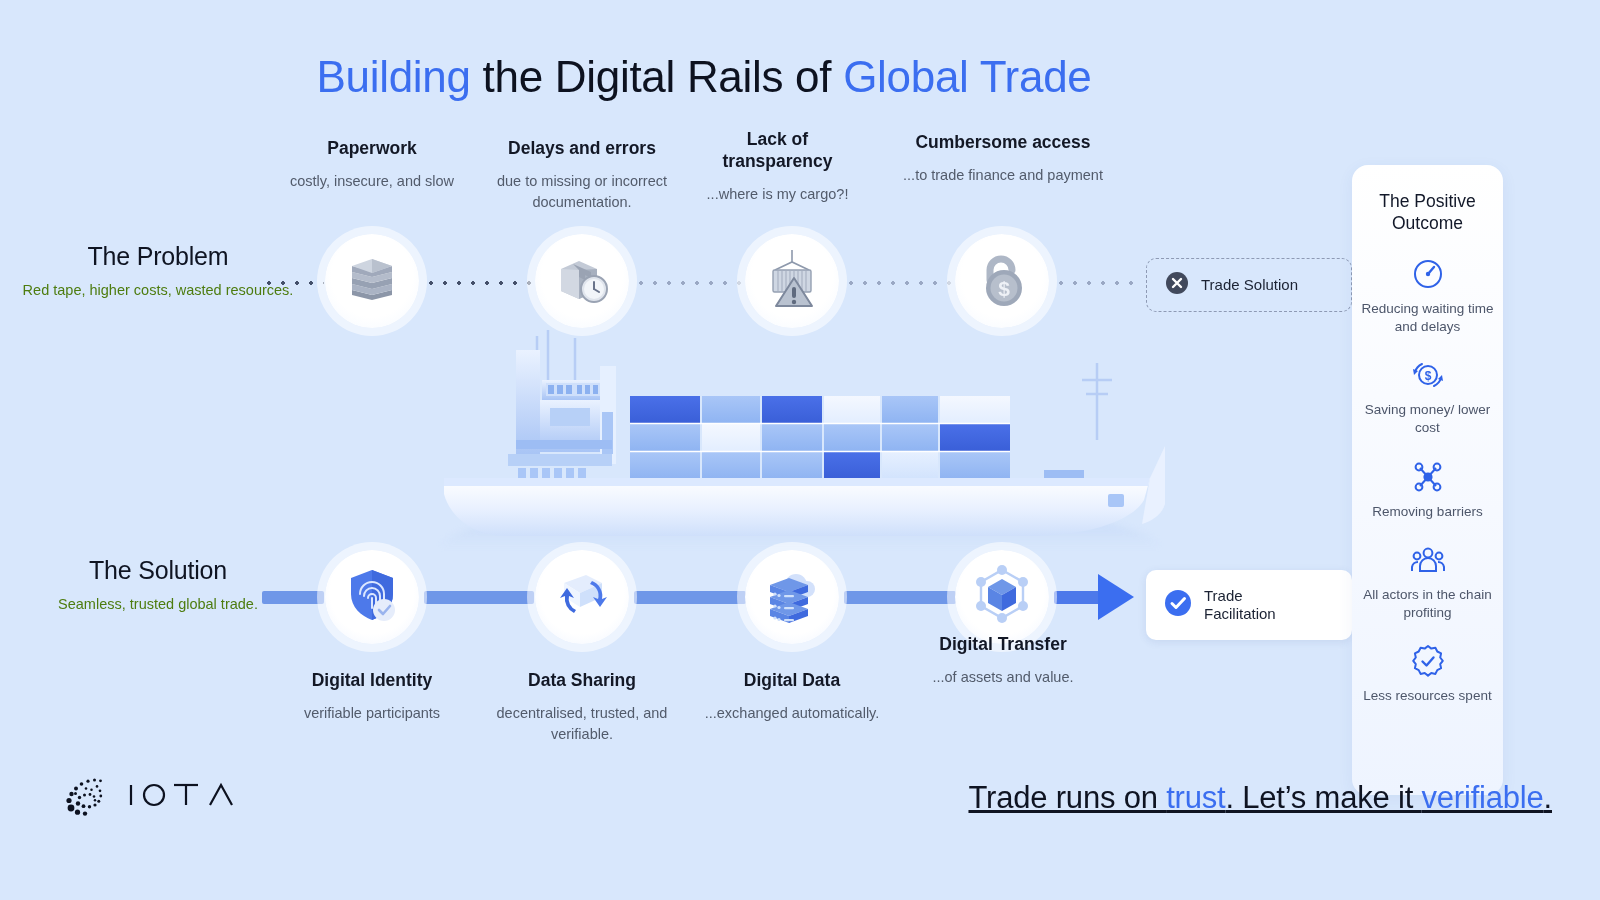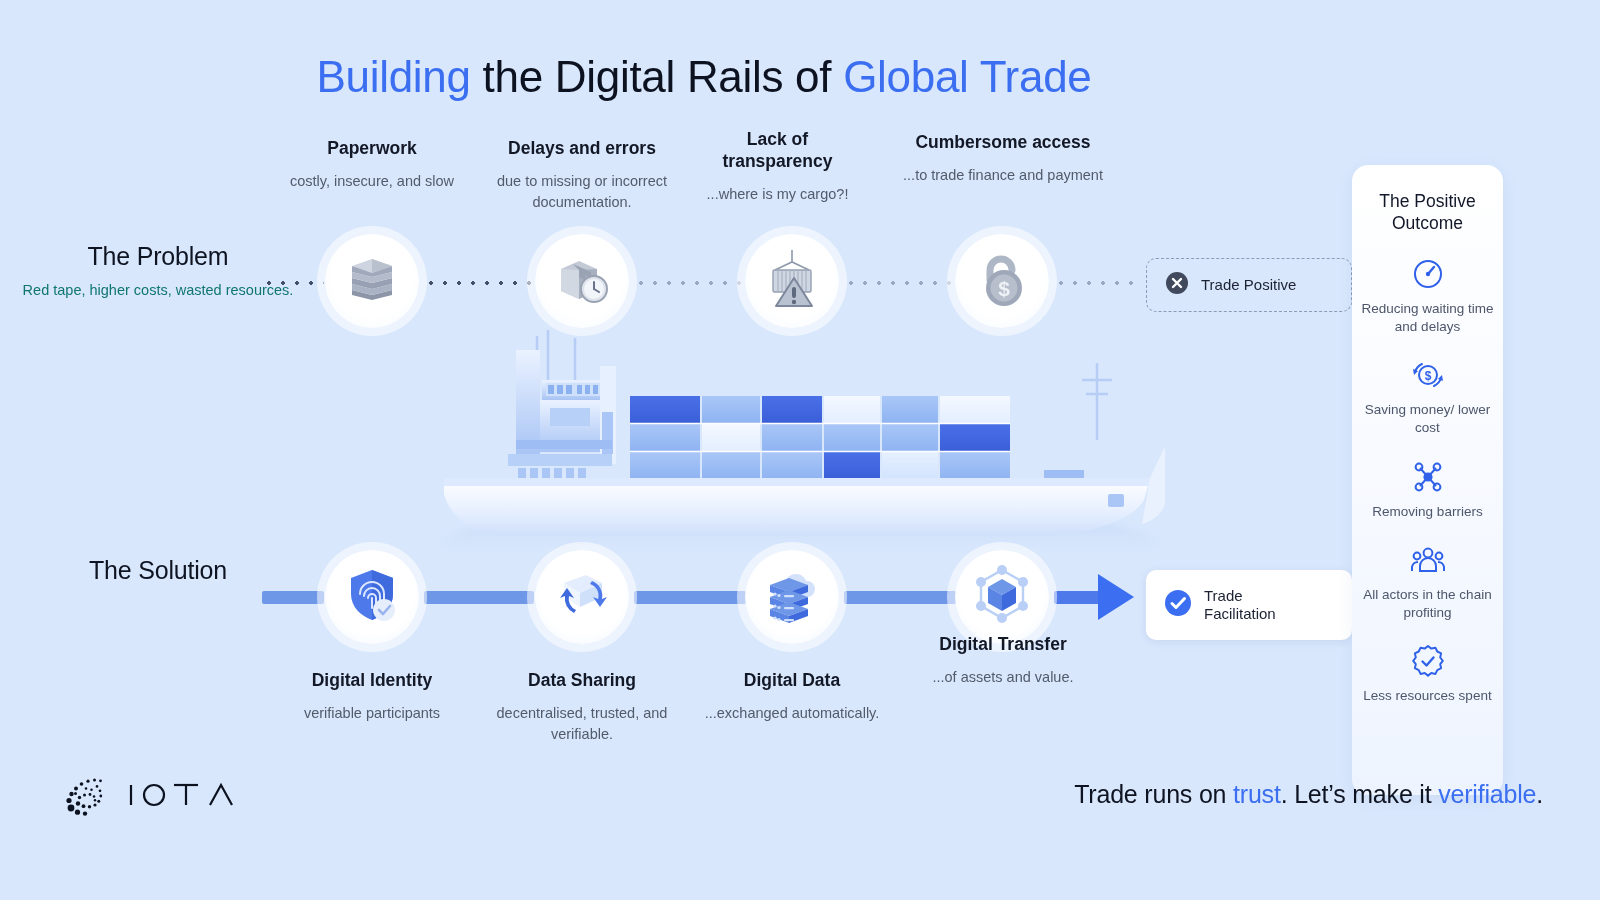--- a/index.html
+++ b/index.html
@@ -23,21 +23,21 @@
   .title .accent{color:#3b6ef0;}
 
   
   .col-head{position:absolute;width:230px;text-align:center;}
   .col-head .h{font-size:17.5px;font-weight:700;color:#131826;line-height:1.25;}
   .col-head .s{font-size:14.5px;color:#525b6b;line-height:1.45;margin-top:11px;}
 
   
   .row-label{position:absolute;width:280px;text-align:center;}
   .row-label .t{font-size:25px;color:#0f1422;letter-spacing:-0.2px;}
-  .row-label .d{font-size:14.5px;color:#0f766e;line-height:1.45;margin-top:9px;}
+  .row-label .d{font-size:14.5px;color:#4d7c0f;line-height:1.45;margin-top:9px;}
 
   
   .dotline{
     position:absolute;height:4px;
     background-image:radial-gradient(circle, #44506a 1.9px, rgba(0,0,0,0) 2.1px);
     background-size:14px 4px;background-repeat:repeat-x;
     background-position:0 50%;
   }
   .dotline.faint{background-image:radial-gradient(circle,#9aa8c4 1.9px, rgba(0,0,0,0) 2.1px);}
   .dotline.white{background-image:radial-gradient(circle,#ffffff 2.6px, rgba(0,0,0,0) 2.9px);background-size:16px 6px;height:6px;}
@@ -90,22 +90,22 @@
     font-size:17.5px;font-weight:400;color:#121829;line-height:1.25;
   }
   .outcome{margin-top:20px;text-align:center;padding:0 8px;}
   .outcome .oi{height:38px;display:flex;align-items:center;justify-content:center;}
   .outcome .ol{font-size:13.5px;color:#4d566a;line-height:1.35;margin-top:7px;}
 
   
   .logo{position:absolute;left:62px;top:772px;display:flex;align-items:center;gap:16px;}
   .logo .word{font-size:25px;letter-spacing:7px;color:#0d1220;}
   .tagline{
-    position:absolute;right:57px;top:780px;
-    font-size:25px;color:#0f1422;letter-spacing:-0.2px;
+    position:absolute;right:48px;top:780px;
+    font-size:31px;color:#0f1422;letter-spacing:-0.2px;text-decoration:underline;
   }
   .tagline .accent{color:#3b6ef0;}
 
   
   .ship{position:absolute;left:430px;top:328px;width:740px;height:220px;}
   .reflect{
     position:absolute;left:440px;top:500px;width:720px;height:48px;
     background:linear-gradient(180deg, rgba(190,212,248,.85), rgba(216,231,252,0));
     filter:blur(3px);border-radius:50%/100% 100% 0 0;
   }
@@ -212,21 +212,21 @@
     </span>
   </div>
 
   <div class="badge barriers" style="left:1146px;top:258px;">
     <span>
       <svg width="24" height="24" viewBox="0 0 24 24">
         <circle cx="12" cy="12" r="11" fill="#41495c"></circle>
         <path d="M8 8 L16 16 M16 8 L8 16" stroke="#ffffff" stroke-width="2.4" stroke-linecap="round"></path>
       </svg>
     </span>
-    <span class="lbl">Trade Positive</span>
+    <span class="lbl">Trade Solution</span>
   </div>
 
   <div class="reflect"></div>
   <div class="ship">
     <svg width="740" height="220" viewBox="0 0 740 220">
       <defs>
         <linearGradient id="hull" x1="0" y1="0" x2="0" y2="1">
           <stop offset="0%" stop-color="#ffffff"></stop>
           <stop offset="55%" stop-color="#e8f0ff"></stop>
           <stop offset="100%" stop-color="#cfe0fb"></stop>
@@ -449,20 +449,21 @@
     <span class="lbl">
       <span>Trade</span><br>
       <span>Facilitation</span>
     </span>
   </div>
 
   <div class="dotline white" style="left:1320px;top:596px;width:36px;"></div>
 
   <div class="row-label" style="left:18px;top:556px;">
     <div class="t">The Solution</div>
+    <div class="d">Seamless, trusted global trade.</div>
   </div>
 
   <div class="col-head" style="left:257px;top:670px;">
     <div class="h">Digital Identity</div>
     <div class="s">verifiable participants</div>
   </div>
   <div class="col-head" style="left:467px;top:670px;">
     <div class="h">Data Sharing</div>
     <div class="s">decentralised, trusted, and verifiable.</div>
   </div>

